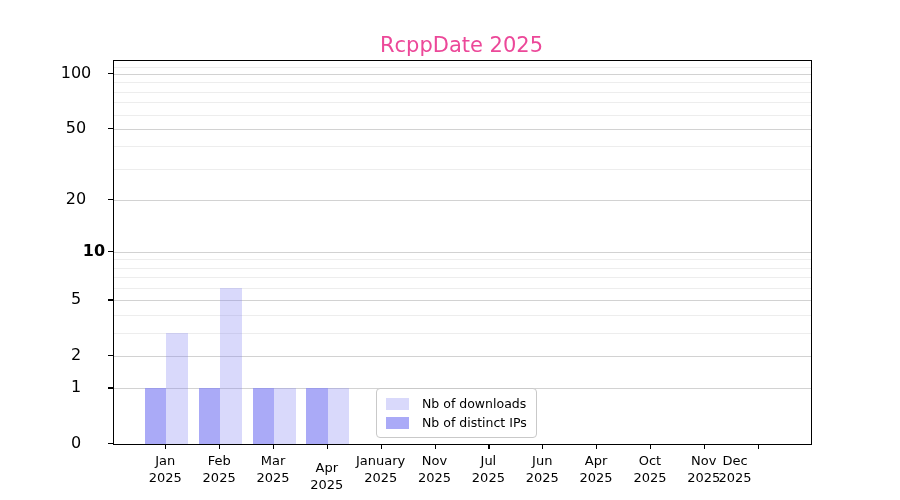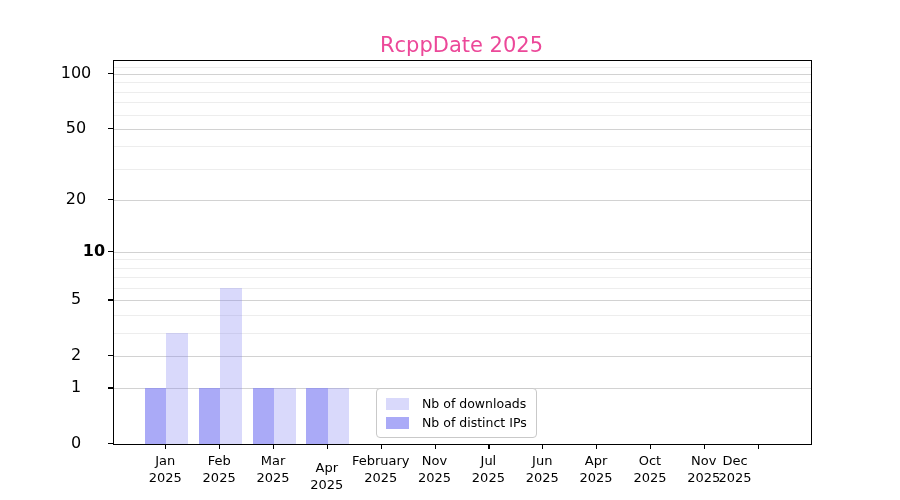--- a/index.html
+++ b/index.html
@@ -113,21 +113,21 @@
         <div>Mar</div>
         <div>2025</div>
       </div>
       <div class="xtick" style="left: 326.85px; top: 444px;"></div>
       <div class="xlab" style="left: 290.85px; top: 444px; margin-top: 15px;">
         <div>Apr</div>
         <div>2025</div>
       </div>
       <div class="xtick" style="left: 380.7px; top: 444px;"></div>
       <div class="xlab" style="left: 344.7px; top: 452px;">
-        <div>February</div>
+        <div>January</div>
         <div>2025</div>
       </div>
       <div class="xtick" style="left: 434.55px; top: 444px;"></div>
       <div class="xlab" style="left: 398.55px; top: 452px;">
         <div>Nov</div>
         <div>2025</div>
       </div>
       <div class="xtick" style="left: 488.4px; top: 444px;"></div>
       <div class="xlab" style="left: 452.4px; top: 452px;">
         <div>Jul</div>

